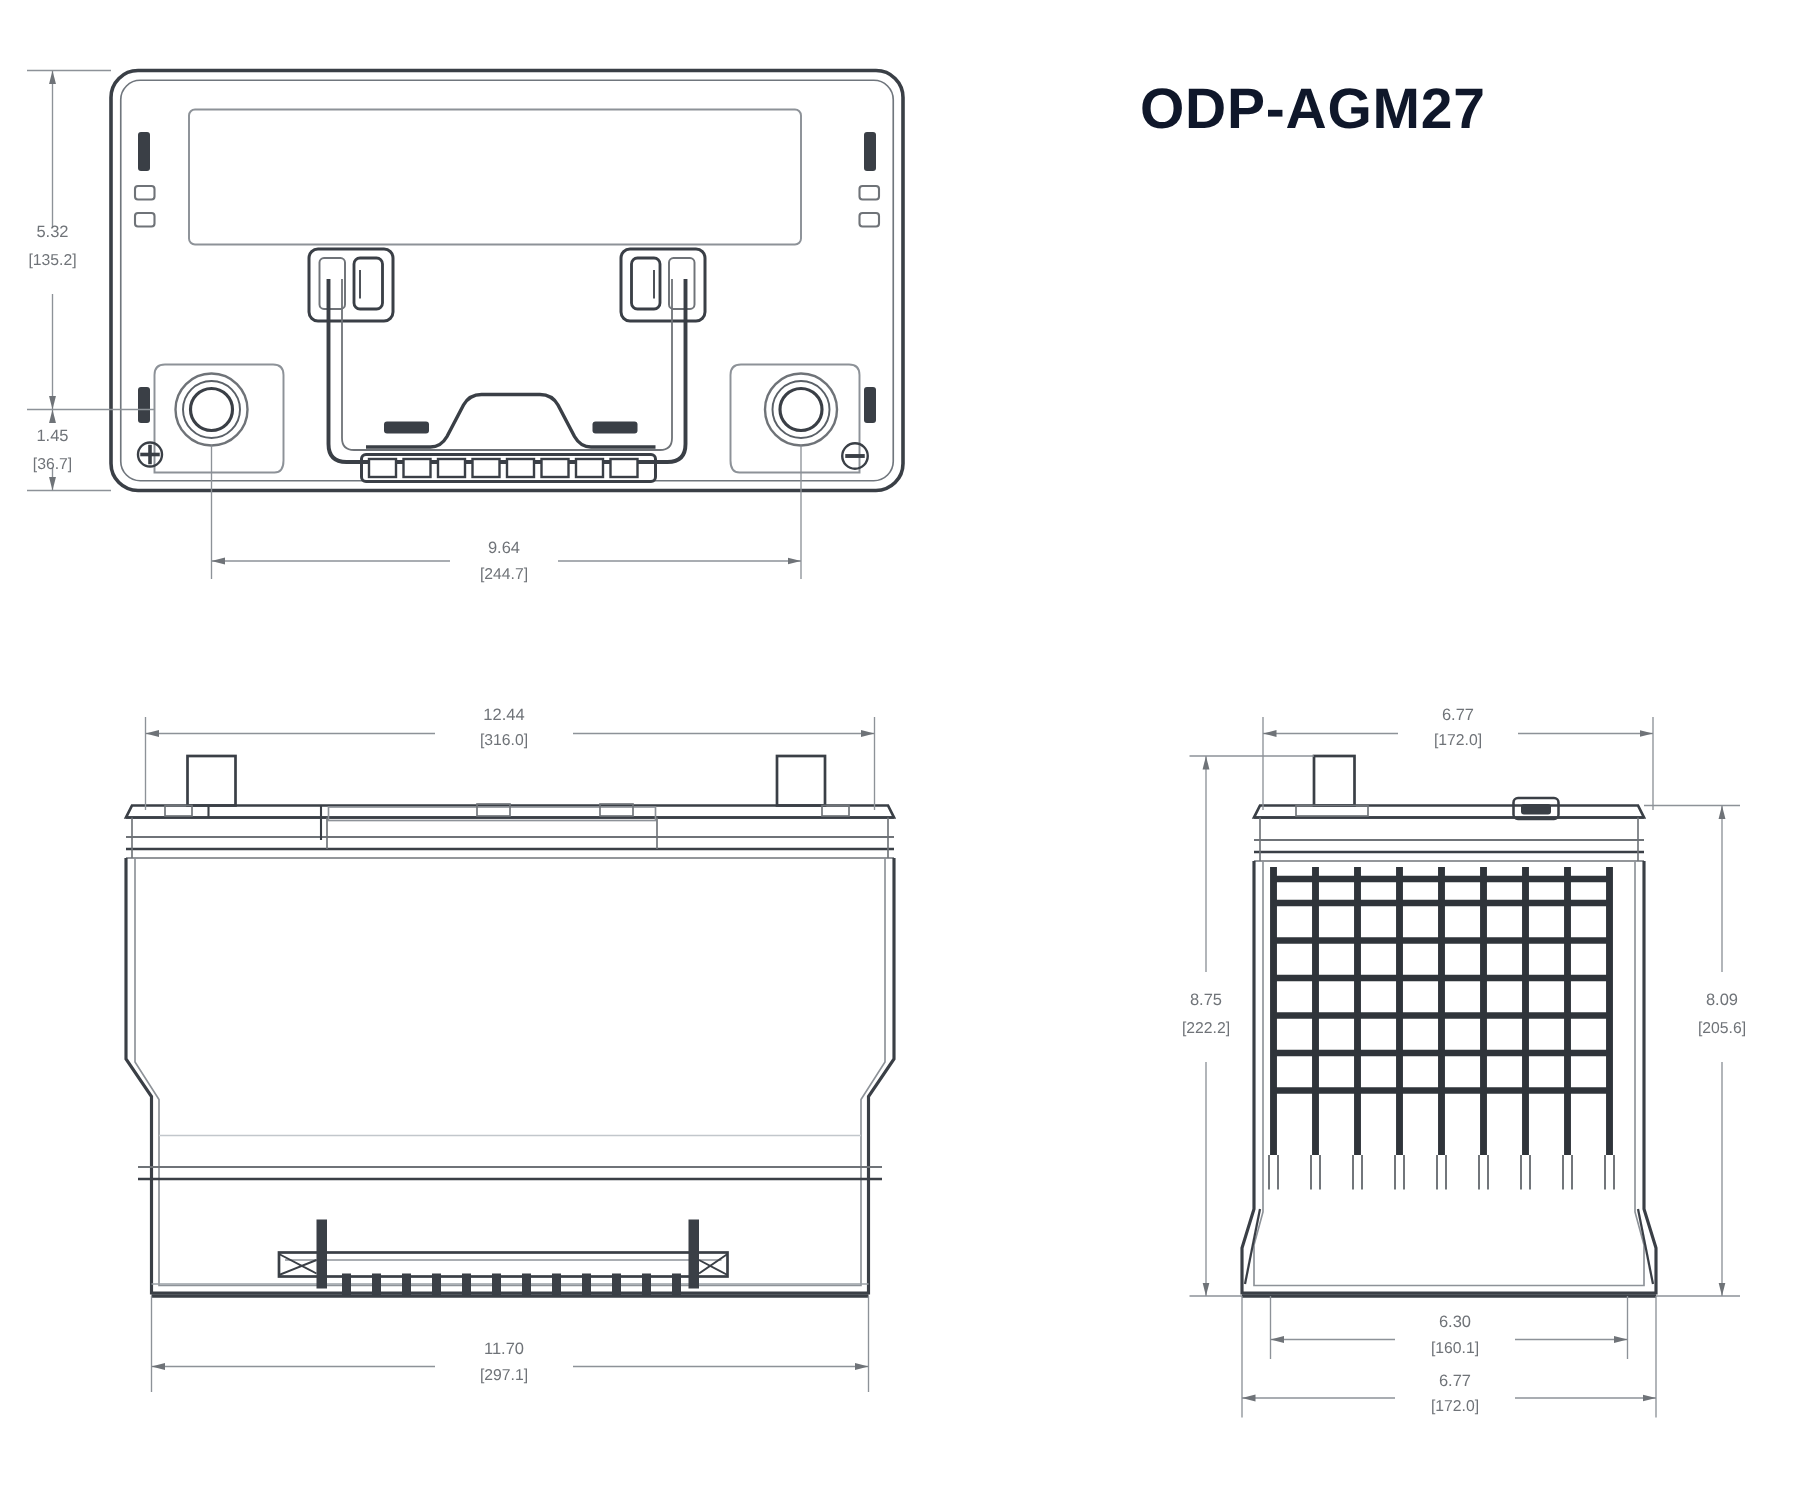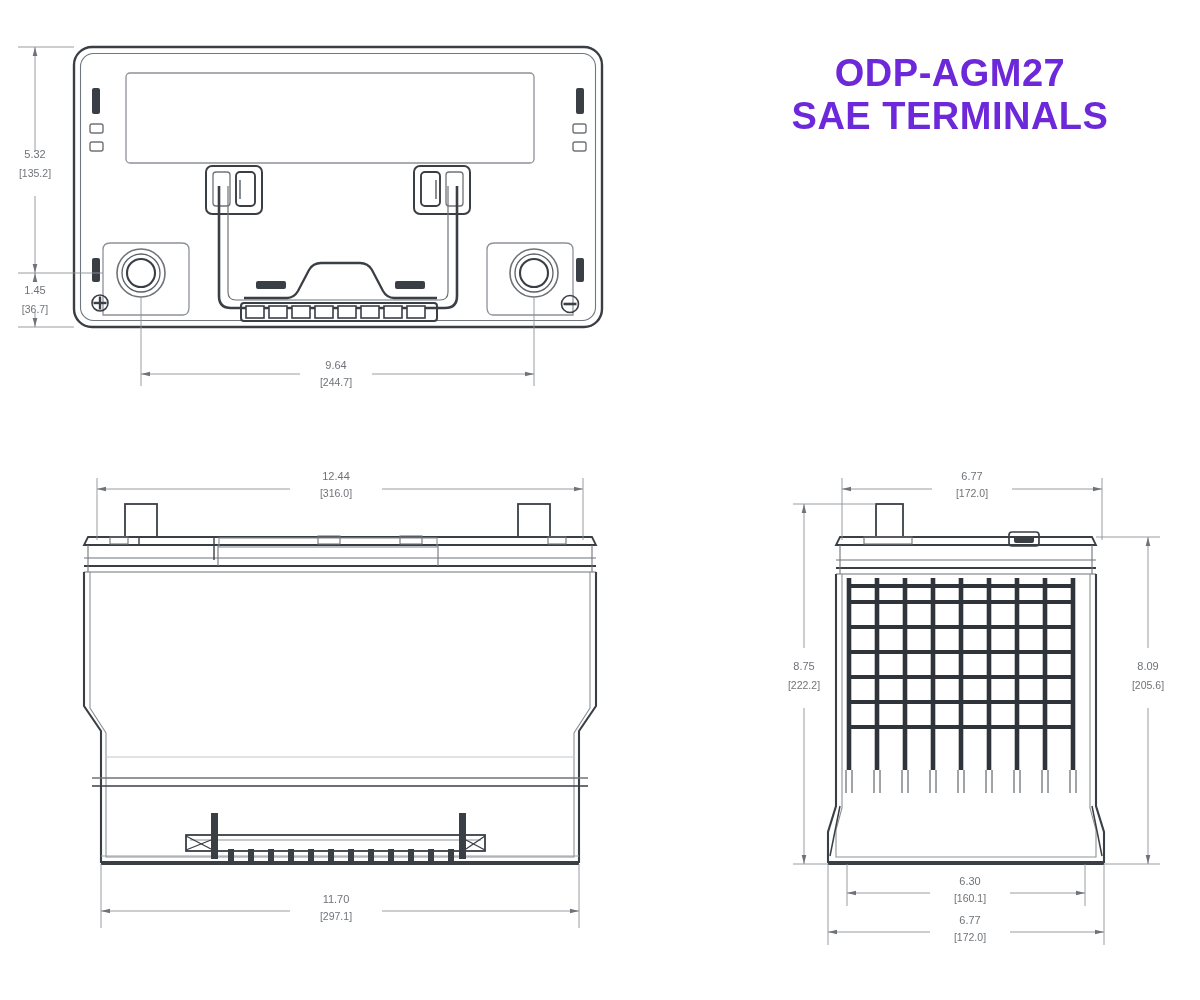--- a/index.html
+++ b/index.html
@@ -27,24 +27,23 @@
     left: 0; top: 0;
     width: 1200px;
     height: 1000px;
     display: block;
   }
   .title-block {
     position: absolute;
     left: 760px;
     top: 52px;
     width: 380px;
-    text-align: center;
     font-family: "Liberation Sans", sans-serif;
     font-weight: bold;
-    color: #6d28d9;
+    color: #0f172a;
     letter-spacing: 0.5px;
     line-height: 1.14;
     font-size: 38px;
   }
   .title-block div { white-space: nowrap; }
   .dimtext {
     font-family: "Liberation Sans", sans-serif;
     font-size: 11px;
     fill: #6f7378;
     text-anchor: middle;
@@ -360,16 +359,15 @@
         <text class="dimtext" x="970" y="882">6.30</text>
         <text class="dimtext mm" x="970" y="899">[160.1]</text>
         <text class="dimtext" x="970" y="921">6.77</text>
         <text class="dimtext mm" x="970" y="938">[172.0]</text>
       </g>
     </g>
   </svg>
 
   <div class="title-block">
     <div>ODP-AGM27</div>
-    <div>SAE TERMINALS</div>
   </div>
 
 </div>
 
 </body></html>

